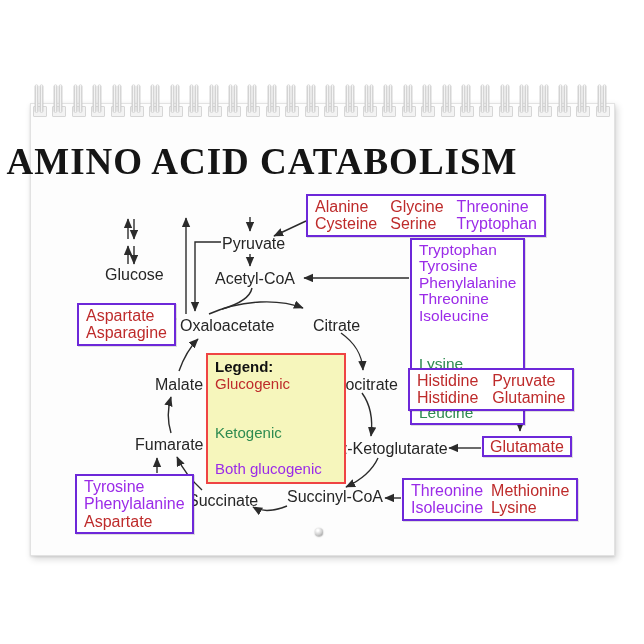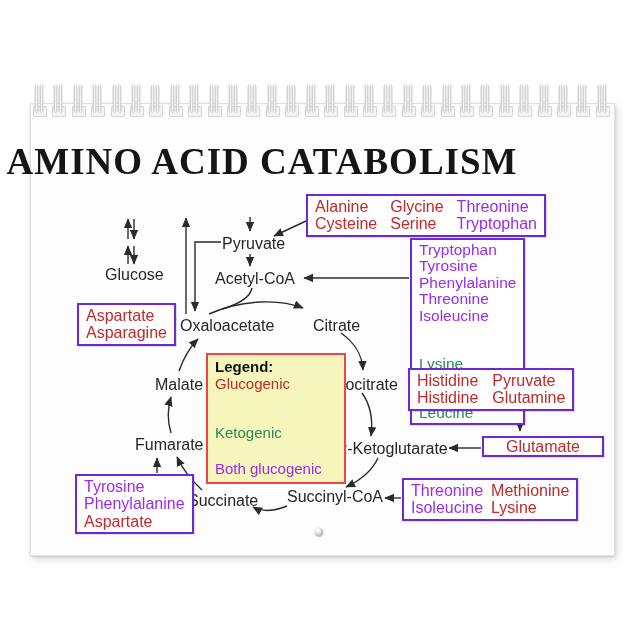--- a/index.html
+++ b/index.html
@@ -277,21 +277,21 @@
 
   <div class="abox" style="left:408px;top:368px">
     <div class="grid2">
       <span class="w glucogenic">Histidine</span>
       <span class="w glucogenic">Pyruvate</span>
       <span class="w glucogenic">Histidine</span>
       <span class="w glucogenic">Glutamine</span>
     </div>
   </div>
 
-  <div class="abox" style="left:482px;top:436px;padding:0 22px">
+  <div class="abox" style="left:482px;top:436px;padding:0 6px">
     <span class="w glucogenic">Glutamate</span>
   </div>
 
   <div class="abox" style="left:75px;top:474px">
     <span class="w both">Tyrosine</span>
     <span class="w both">Phenylalanine</span>
     <span class="w glucogenic">Aspartate</span>
   </div>
 
   <div class="abox" style="left:402px;top:478px">

